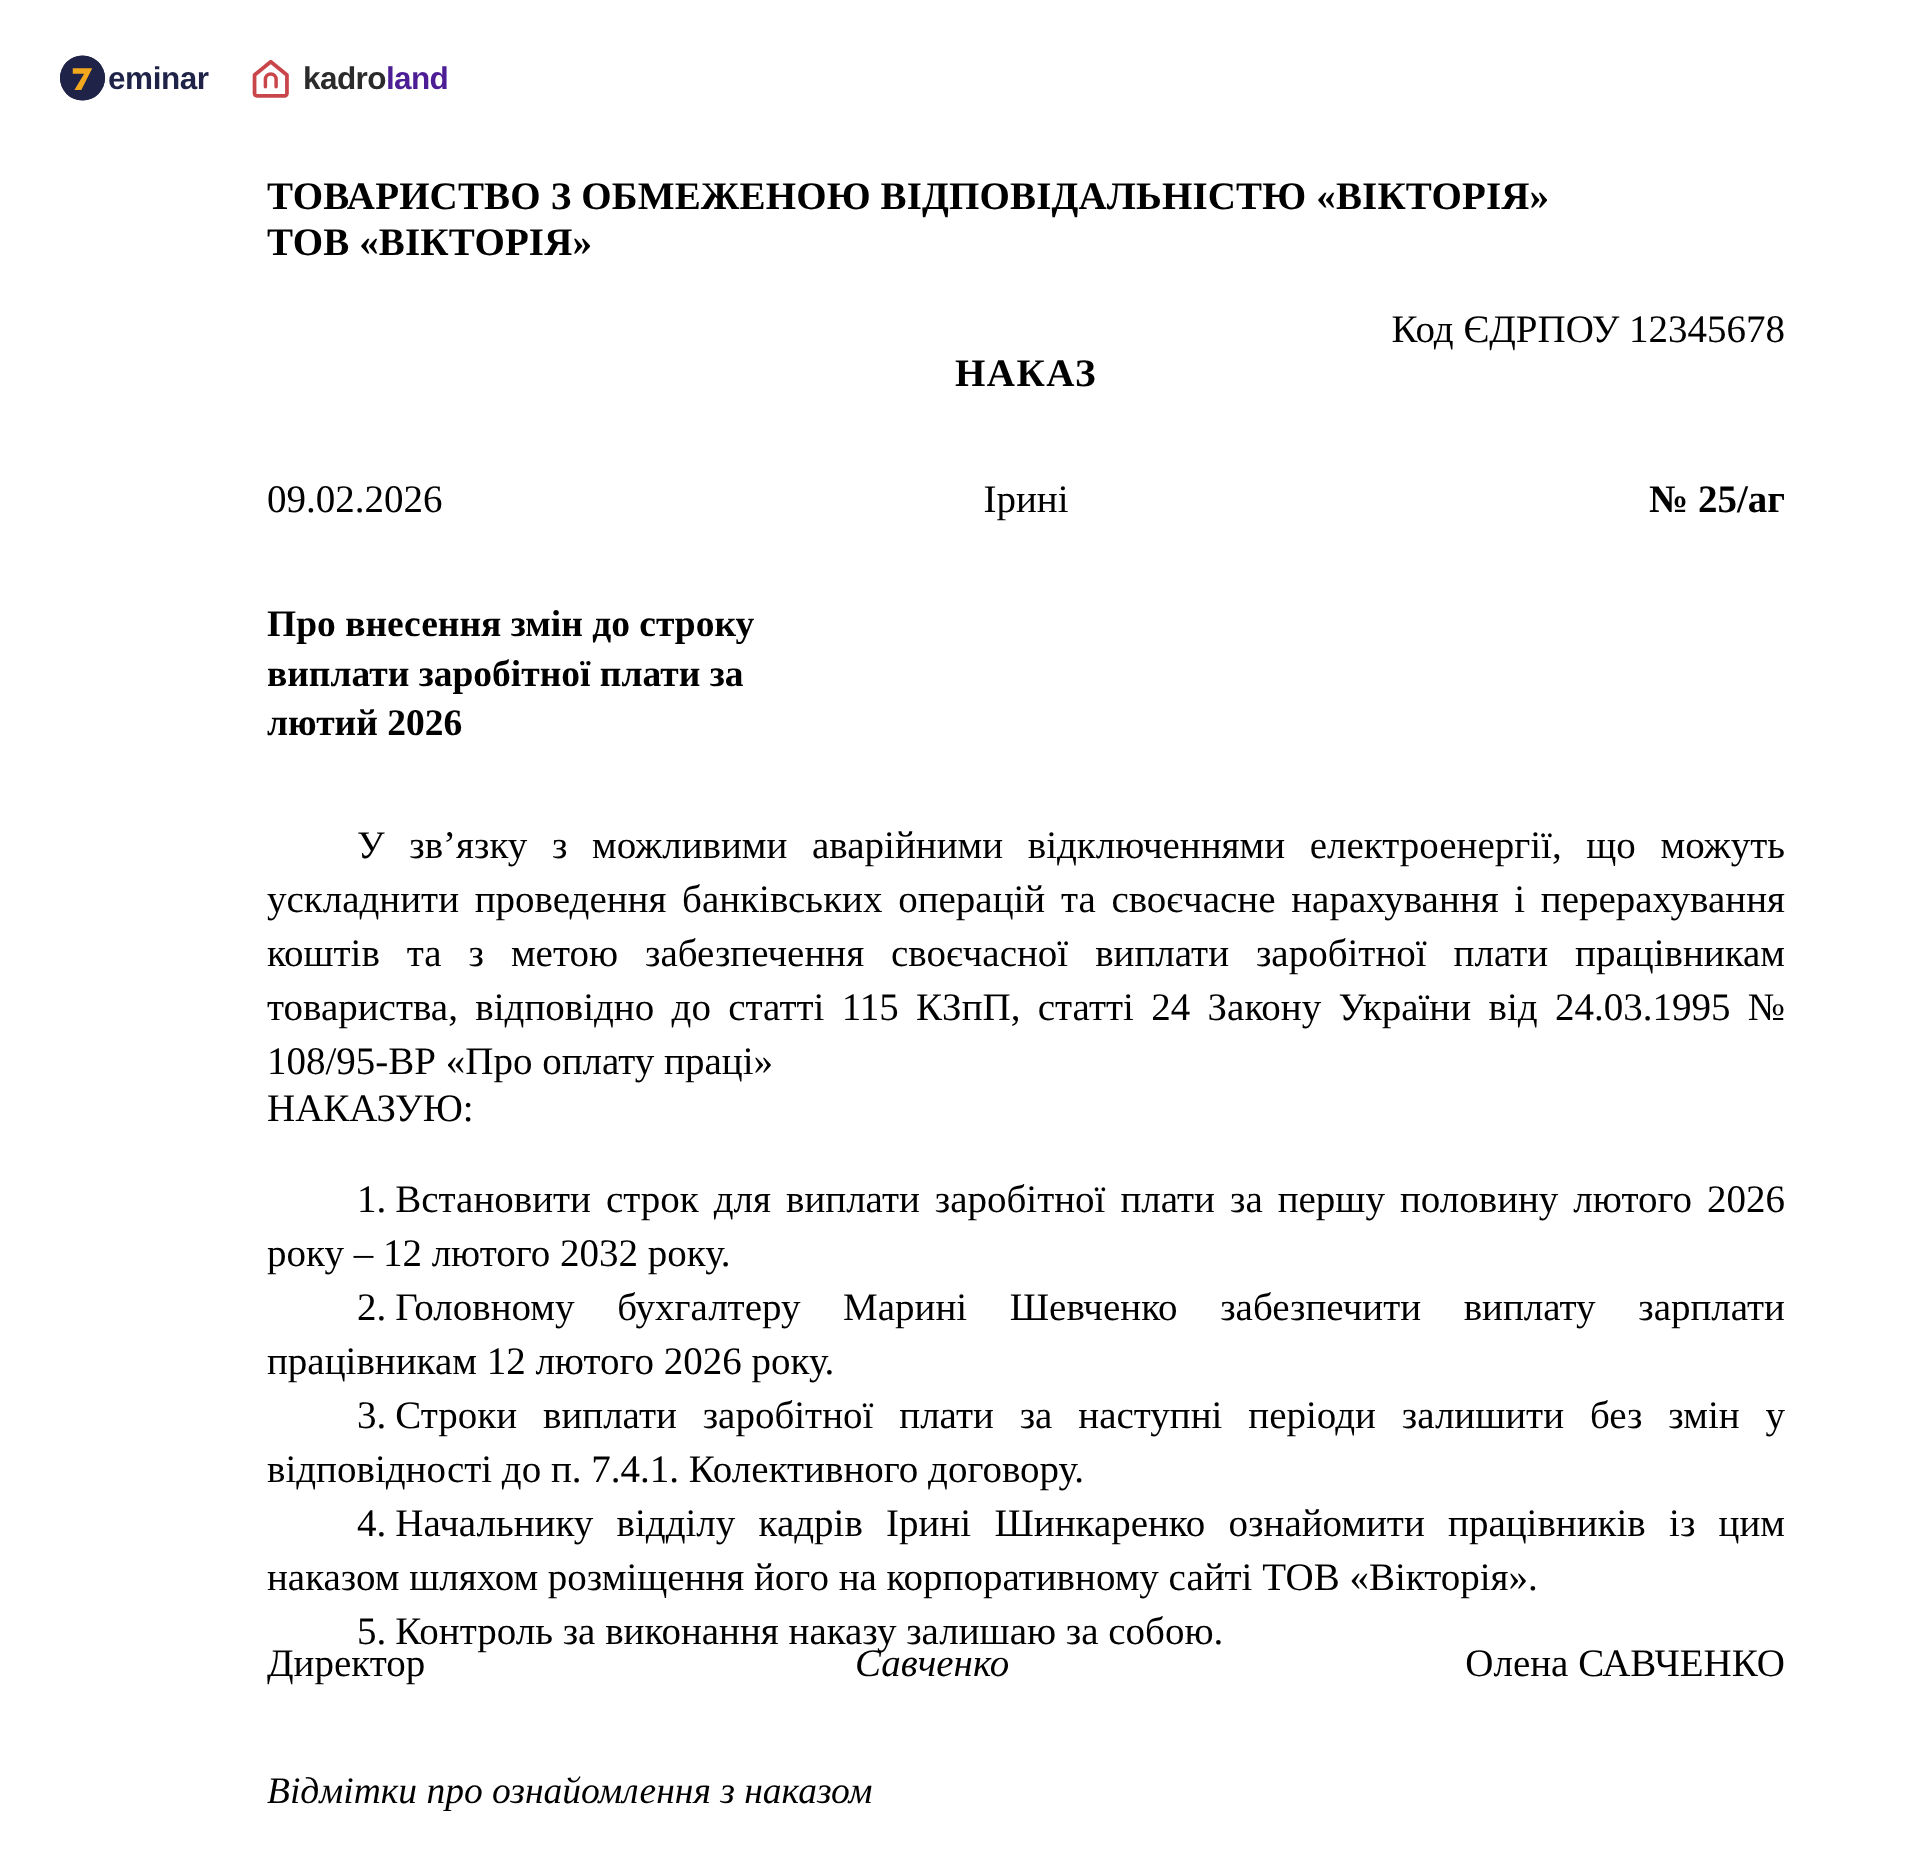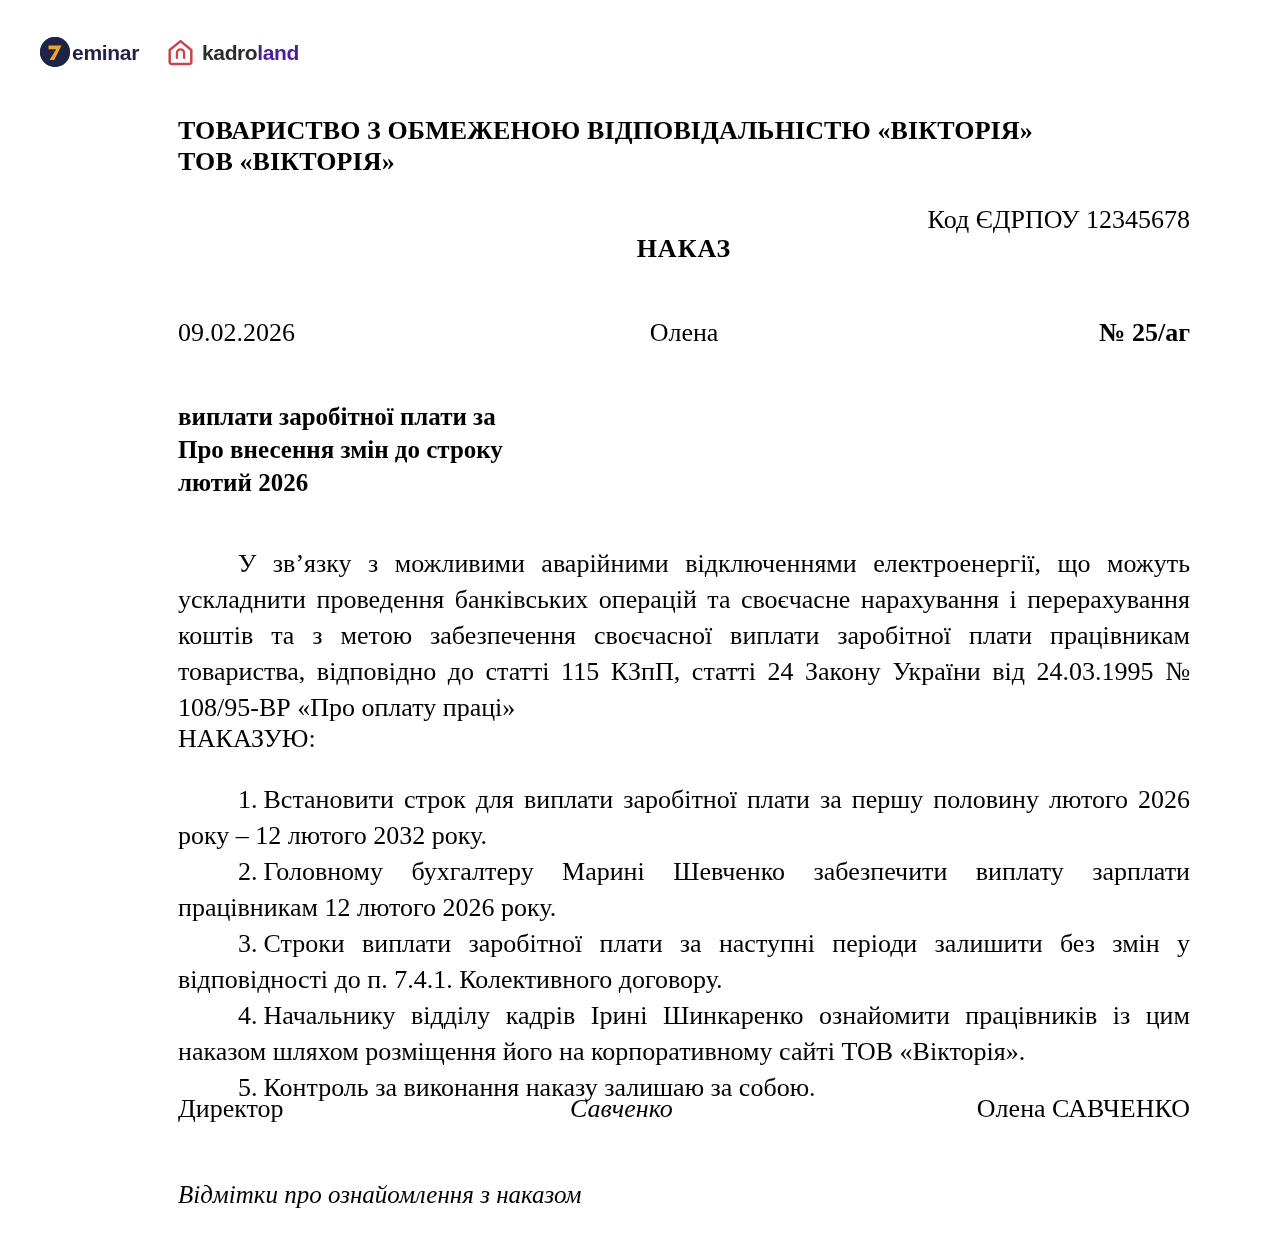--- a/index.html
+++ b/index.html
@@ -234,27 +234,27 @@
     <span>ТОВАРИСТВО З ОБМЕЖЕНОЮ ВІДПОВІДАЛЬНІСТЮ «ВІКТОРІЯ»</span>
     <span class="line2">ТОВ «ВІКТОРІЯ»</span>
   </div>
 
   <div class="edrpou">Код ЄДРПОУ 12345678</div>
 
   <div class="order-word">НАКАЗ</div>
 
   <div class="meta-row">
     <span class="meta-date">09.02.2026</span>
-    <span class="meta-city">Олена</span>
+    <span class="meta-city">Ірині</span>
     <span class="meta-number">№ 25/аг</span>
   </div>
 
   <div class="subject">
+    <span>Про внесення змін до строку</span>
     <span>виплати заробітної плати за</span>
-    <span>Про внесення змін до строку</span>
     <span>лютий 2026</span>
   </div>
 
   <div class="body-block">
     <p class="para">У зв’язку з можливими аварійними відключеннями електроенергії, що можуть ускладнити проведення банківських операцій та своєчасне нарахування і перерахування коштів та з метою забезпечення своєчасної виплати заробітної плати працівникам товариства, відповідно до статті 115 КЗпП, статті 24 Закону України від 24.03.1995 № 108/95-ВР «Про оплату праці»</p>
   </div>
 
   <div class="nakazuyu">НАКАЗУЮ:</div>
 
   <div class="items">

